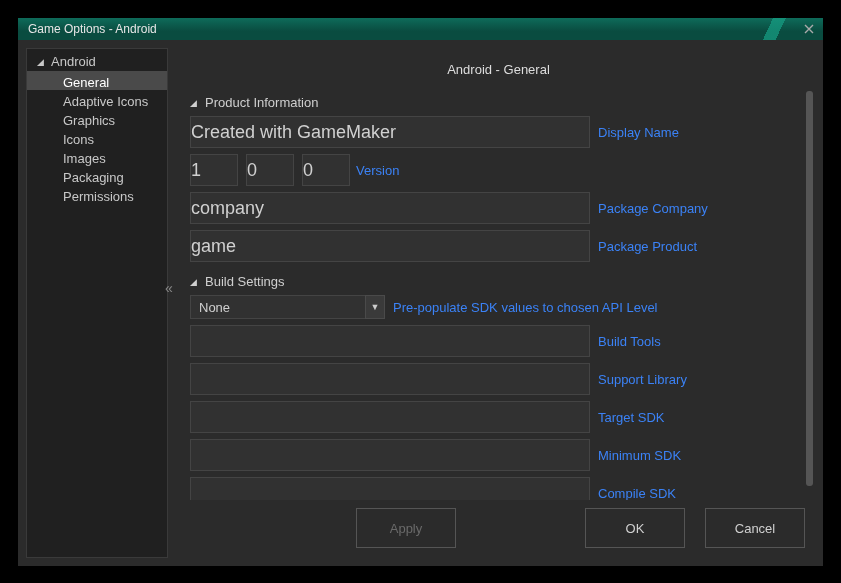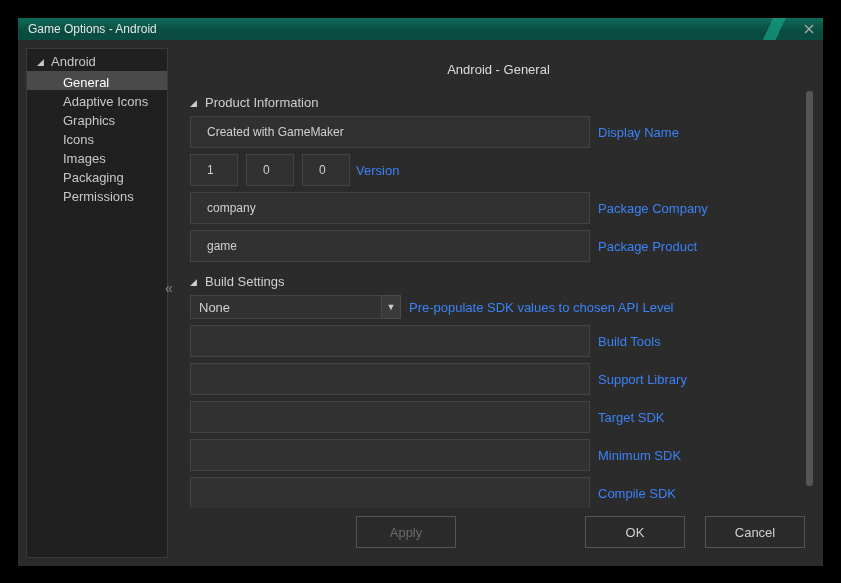--- a/index.html
+++ b/index.html
@@ -150,29 +150,29 @@
   }
   .row .label {
     color: #3b82f6;
     flex: 1;
   }
   input.text {
     background: #313131;
     border: 1px solid #444;
     color: #d0d0d0;
     height: 32px;
-    padding: 0 16px;
-    font-size: 12px;
+    padding: 0 0;
+    font-size: 18px;
     outline: none;
   }
   input.text.wide { width: 400px; }
   input.text.num { width: 48px; }
   .select {
     display: flex;
-    width: 211px;
+    width: 195px;
     height: 24px;
   }
   .select .select-display {
     flex: 1;
     background: #313131;
     border: 1px solid #444;
     border-right: none;
     padding: 0 8px;
     display: flex;
     align-items: center;
@@ -192,21 +192,21 @@
   }
   .footer {
     display: flex;
     justify-content: flex-start;
     gap: 20px;
     padding: 8px 10px 10px 10px;
   }
   .footer-spacer { flex: 1; }
   button.btn {
     width: 100px;
-    height: 32px;
+    height: 40px;
     background: #2b2b2b;
     border: 1px solid #555;
     color: #d0d0d0;
     font-size: 13px;
     cursor: pointer;
   }
   button.btn.apply {
     color: #6a6a6a;
     margin-left: 172px;
   }

